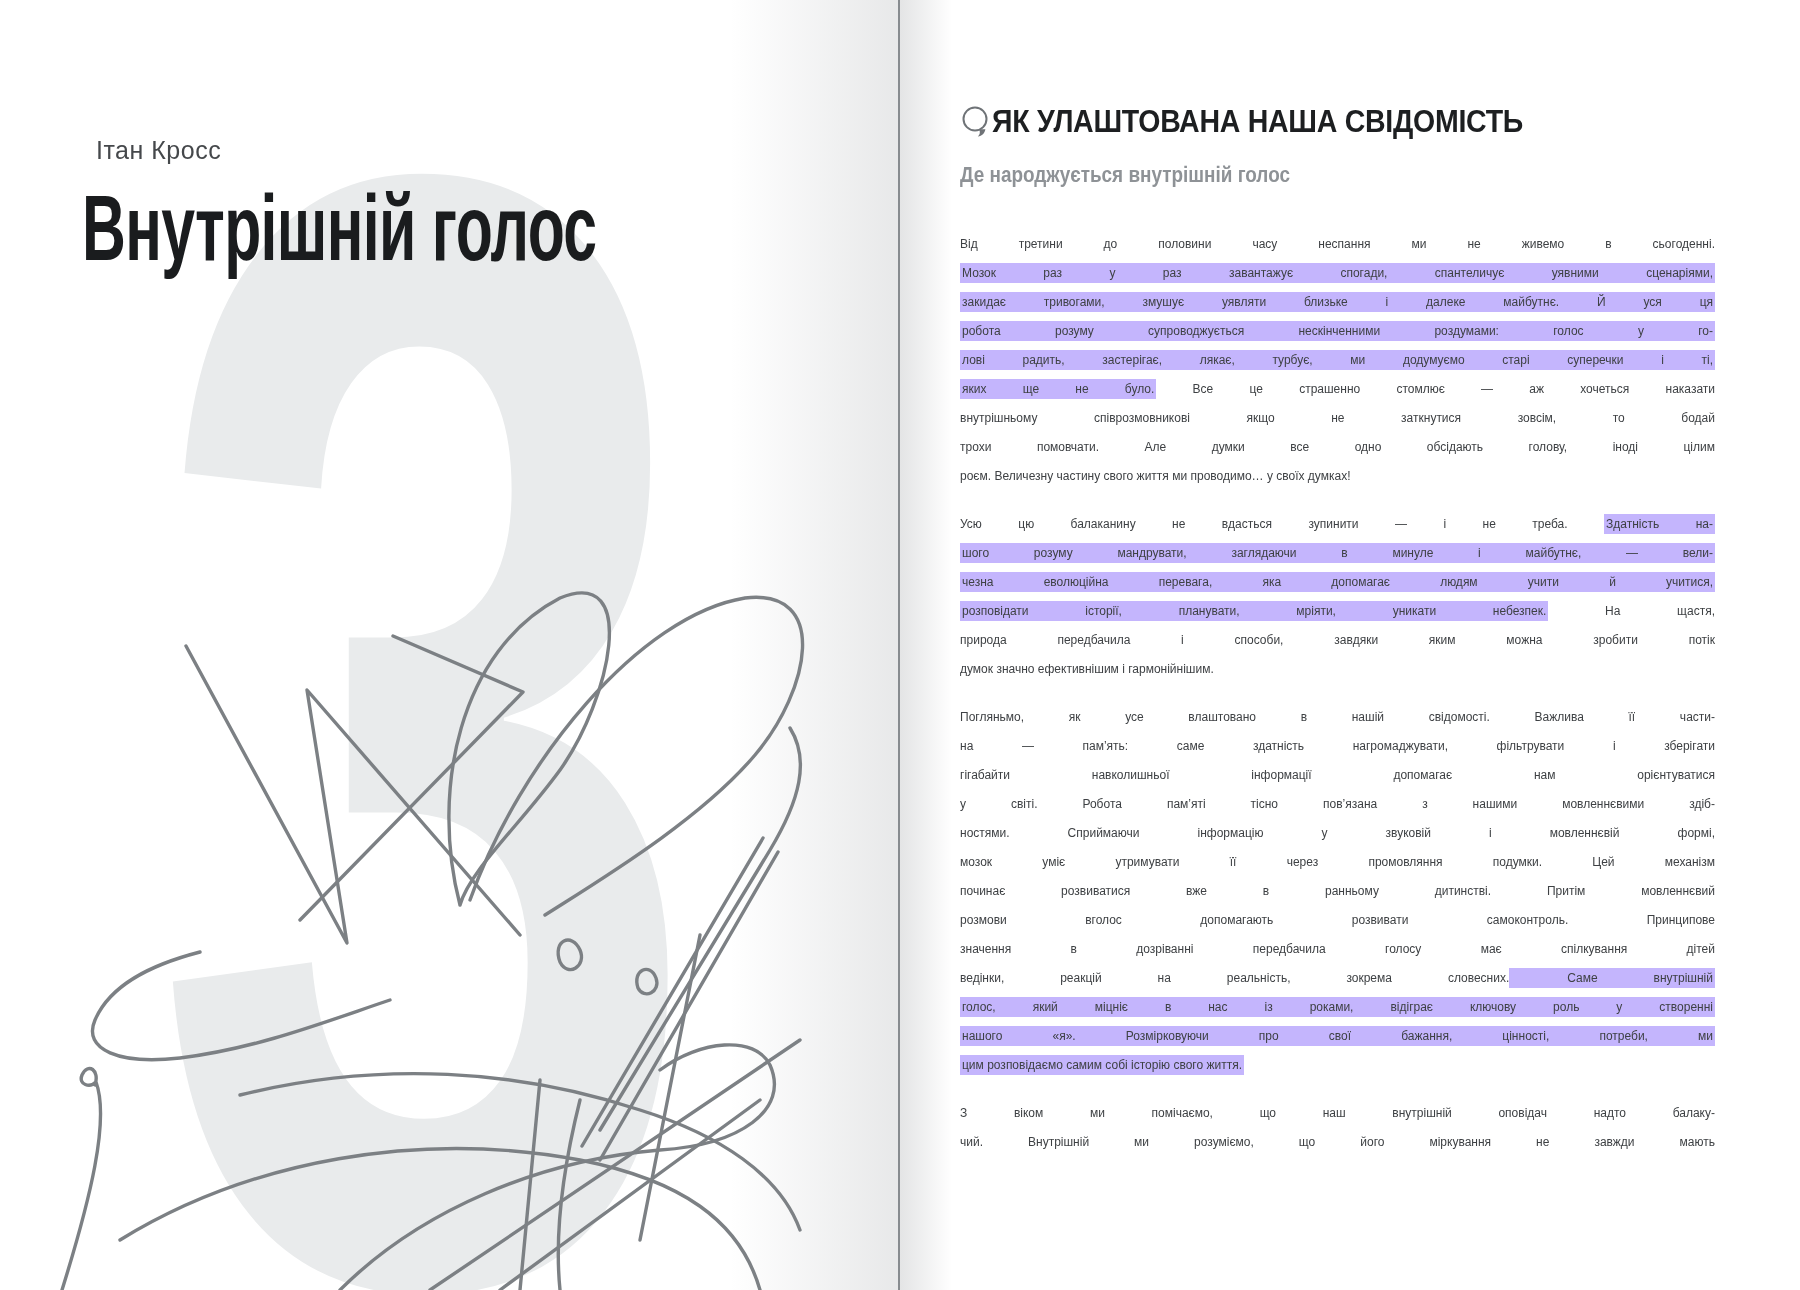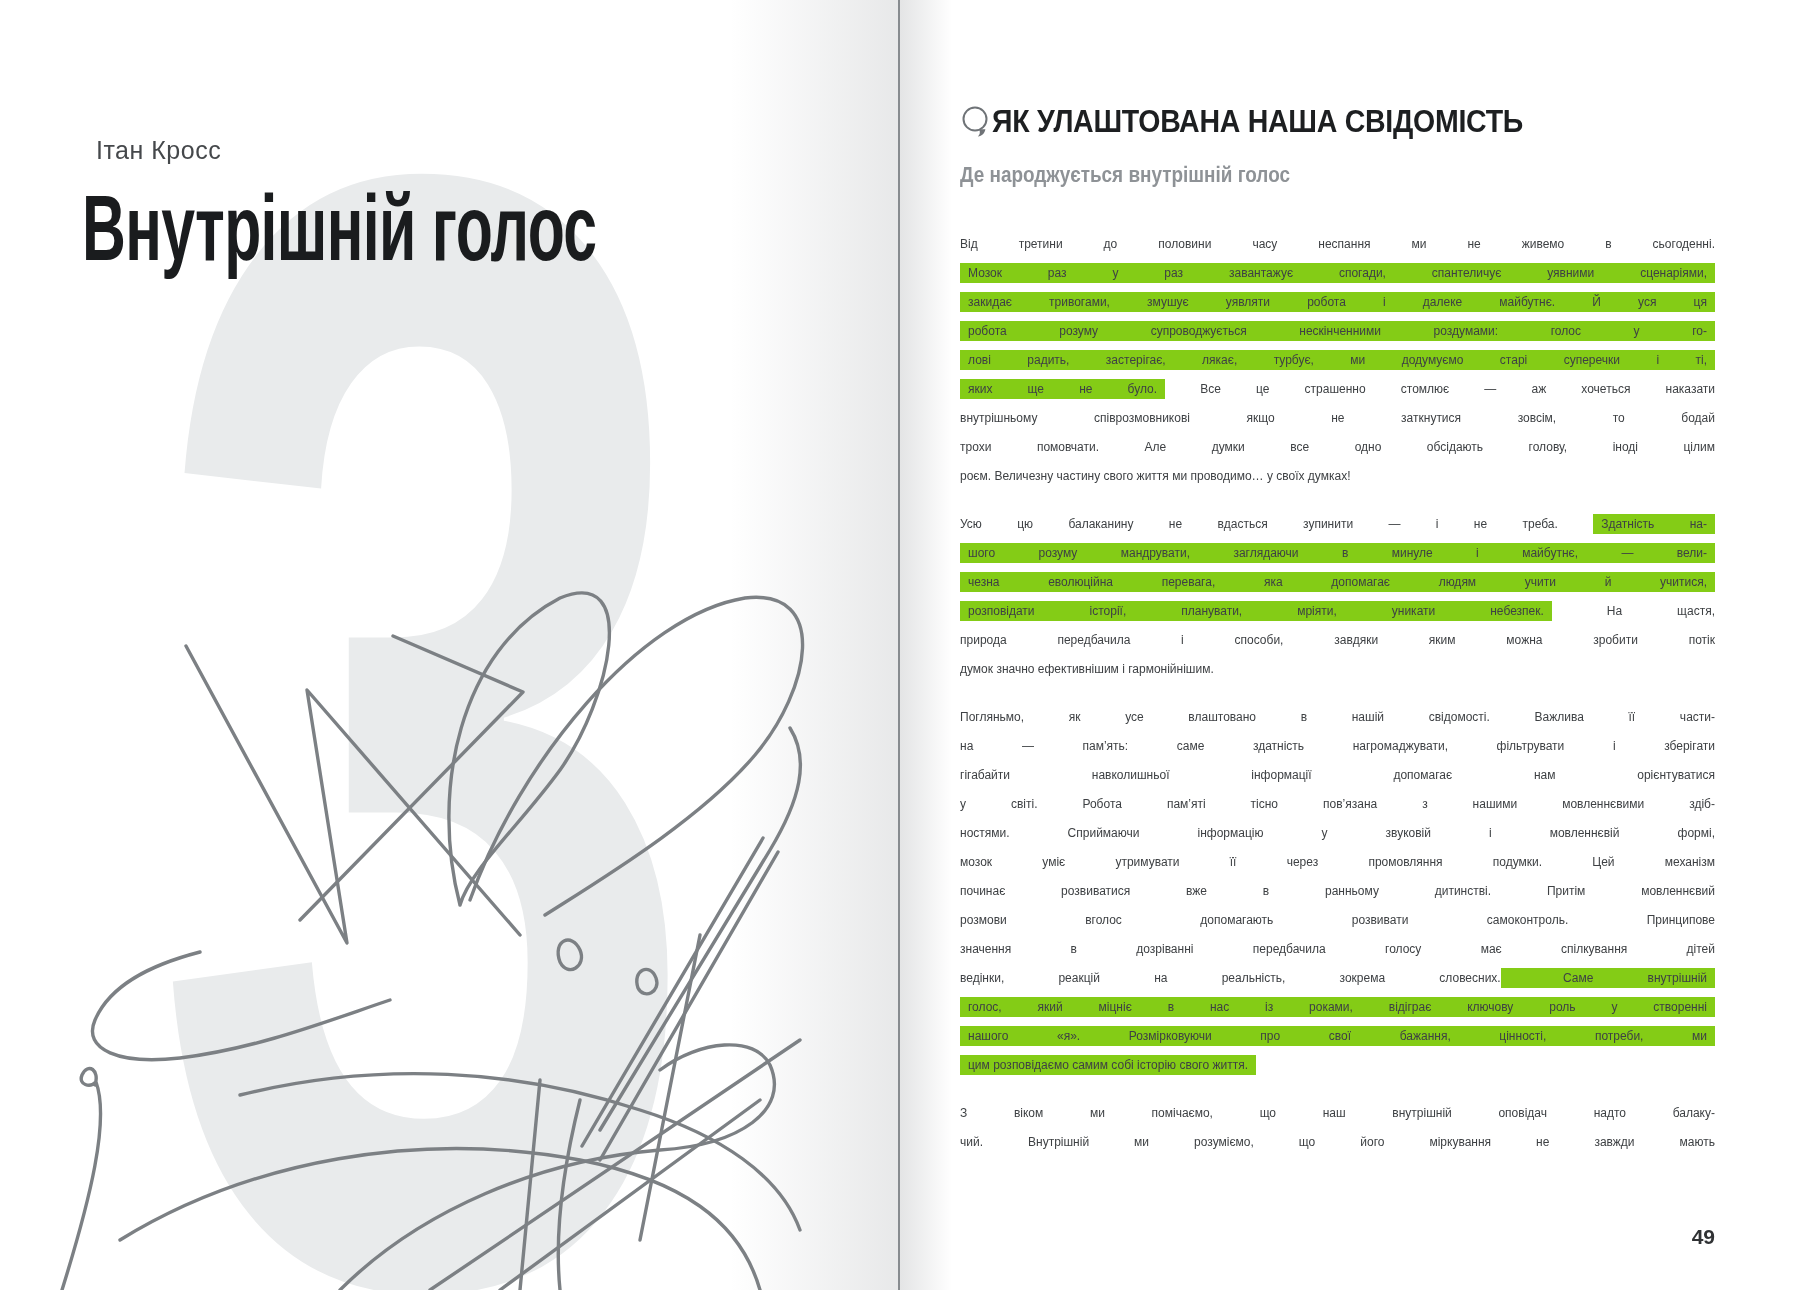--- a/index.html
+++ b/index.html
@@ -36,21 +36,21 @@
   .chapter-head { display:flex; align-items:center; }
   .bubble { width:32px; height:34px; flex:0 0 auto; }
   .chapter-head h2 { margin:0; font-size:31px; font-weight:700; color:#1d1f21; letter-spacing:-0.3px;
             transform:scaleX(0.92); transform-origin:left center; white-space:nowrap; }
   .section-sub { margin:22px 0 0 0; font-size:22px; font-weight:700; color:#8e9296;
             transform:scaleX(0.86); transform-origin:left center; white-space:nowrap; }
   .body-text { margin-top:42px; font-size:12px; color:#3e4144; }
   .para { margin:0 0 19px 0; }
   .line { line-height:29px; text-align:justify; text-align-last:justify; }
   .line.last { text-align-last:left; }
-  .hl { background:#84cc16; padding:3px 8px;margin-top:47px; }
+  .hl { background:#c4b5fd; padding:3px 2px;margin-top:47px; }
   .pagenum { position:absolute; left:59px; top:1225px; width:755px; text-align:right;
             font-size:21px; font-weight:700; color:#303234; }
 </style>
 </head>
 <body>
 
 <div class="book">
 
   <div class="page left">
     <div class="numeral">3</div>
@@ -88,21 +88,21 @@
           <circle cx="15" cy="14" r="11.5" stroke="#6f7377" stroke-width="2"></circle>
           <path d="M19 24.2 C20.5 27 20 29.5 17.8 31.6 C22.2 30.8 24.6 28.4 25.4 24.2 Z" fill="#6f7377"></path>
         </svg>
         <h2>ЯК УЛАШТОВАНА НАША СВІДОМІСТЬ</h2>
       </div>
       <div class="section-sub">Де народжується внутрішній голос</div>
       <div class="body-text">
           <div class="para">
             <div class="line"><span>Від третини до половини часу неспання ми не живемо в сьогоденні.</span></div>
             <div class="line"><span class="hl">Мозок раз у раз завантажує спогади, спантеличує уявними сценаріями,</span></div>
-            <div class="line"><span class="hl">закидає тривогами, змушує уявляти робота і далеке майбутнє. Й уся ця</span></div>
+            <div class="line"><span class="hl">закидає тривогами, змушує уявляти близьке і далеке майбутнє. Й уся ця</span></div>
             <div class="line"><span class="hl">робота розуму супроводжується нескінченними роздумами: голос у го-</span></div>
             <div class="line"><span class="hl">лові радить, застерігає, лякає, турбує, ми додумуємо старі суперечки і ті,</span></div>
             <div class="line"><span class="hl">яких ще не було.</span><span> Все це страшенно стомлює — аж хочеться наказати</span></div>
             <div class="line"><span>внутрішньому співрозмовникові якщо не заткнутися зовсім, то бодай</span></div>
             <div class="line"><span>трохи помовчати. Але думки все одно обсідають голову, іноді цілим</span></div>
             <div class="line last"><span>роєм. Величезну частину свого життя ми проводимо… у своїх думках!</span></div>
           </div>
           <div class="para">
             <div class="line"><span>Усю цю балаканину не вдасться зупинити — і не треба. </span><span class="hl">Здатність на-</span></div>
             <div class="line"><span class="hl">шого розуму мандрувати, заглядаючи в минуле і майбутнє, — вели-</span></div>
@@ -125,19 +125,18 @@
             <div class="line"><span class="hl">голос, який міцніє в нас із роками, відіграє ключову роль у створенні</span></div>
             <div class="line"><span class="hl">нашого «я». Розмірковуючи про свої бажання, цінності, потреби, ми</span></div>
             <div class="line last"><span class="hl">цим розповідаємо самим собі історію свого життя.</span></div>
           </div>
           <div class="para">
             <div class="line"><span>З віком ми помічаємо, що наш внутрішній оповідач надто балаку-</span></div>
             <div class="line"><span>чий. Внутрішній ми розуміємо, що його міркування не завжди мають</span></div>
           </div>
         </div>
     </div>
-    <div class="pagenum">49</div>
   </div>
 
   <div class="gutter-shade-left"></div>
   <div class="gutter-line"></div>
   <div class="gutter-shade-right"></div>
 </div>
 
 </body></html>

